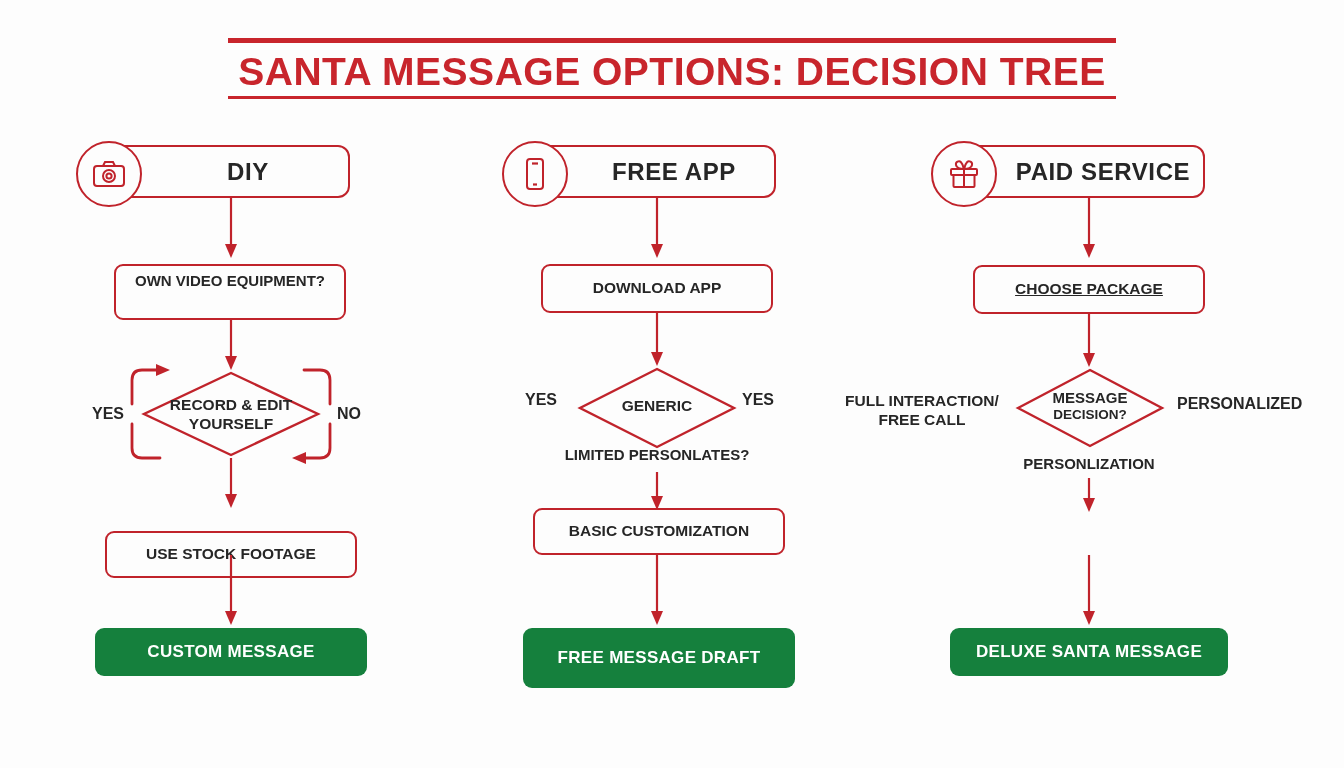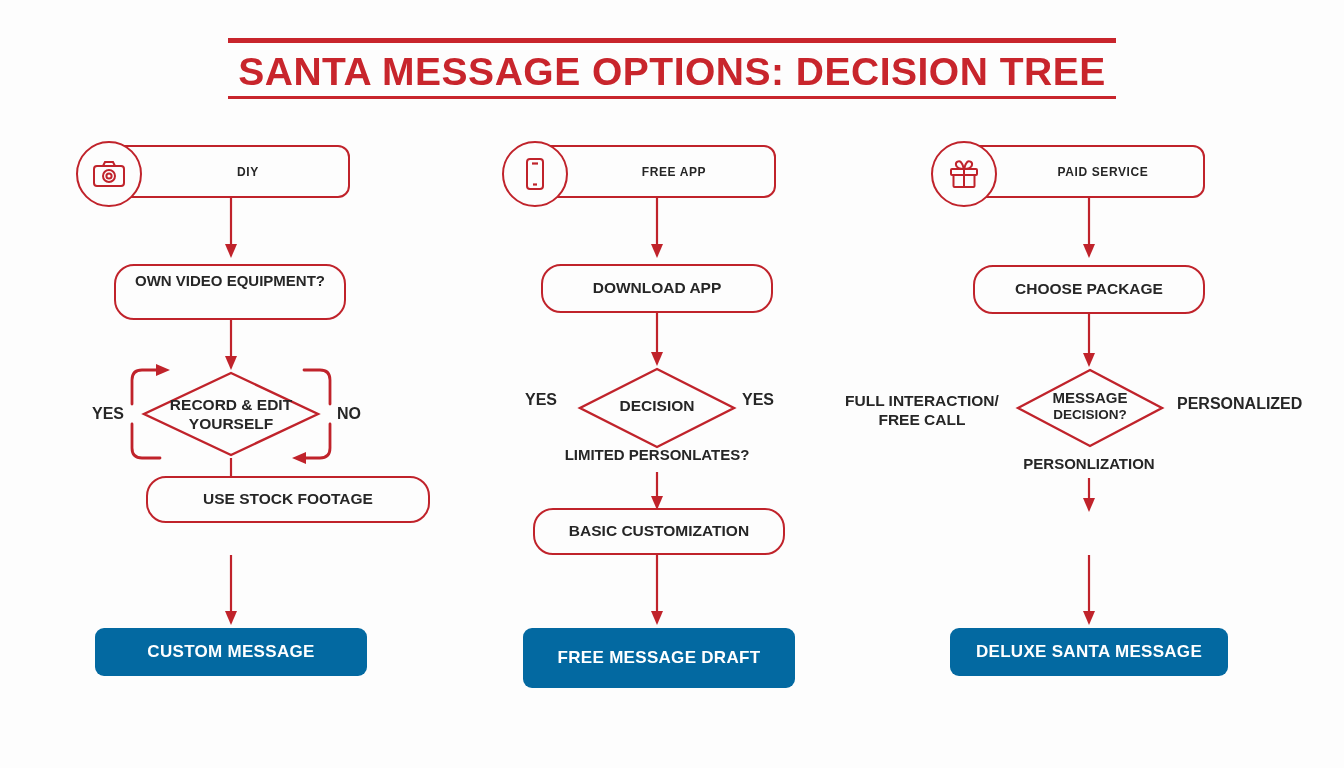--- a/index.html
+++ b/index.html
@@ -51,35 +51,35 @@
   .node {
     position: absolute;
     box-sizing: border-box;
     display: flex;
     align-items: center;
     justify-content: center;
     text-align: center;
   }
   .box-outline {
     border: 2px solid #c0232b;
-    border-radius: 20px;
+    border-radius: 9px;
     background: #fdfdfd;
     color: #262626;
     font-weight: bold;
   }
   .box-filled {
-    background: #0369a1;
+    background: #15803d;
     border-radius: 9px;
     color: #ffffff;
     font-weight: bold;
     letter-spacing: 0.3px;
     text-align: right;
   }
   .header-box {
-    font-size: 12px;
+    font-size: 24px;
     letter-spacing: 0.6px;
     border-radius: 12px;
   }
   .header-box .hdr-label { padding-left: 34px; }
 
   .icon-circle {
     position: absolute;
     width: 62px;
     height: 62px;
     border: 2px solid #c0232b;
@@ -198,21 +198,21 @@
   </div>
   <div class="edge-label" style="left:337px; top:404px;">NO</div>
 
   <div class="connector" style="left:221px; top:458px;">
     <svg width="20" height="52" viewBox="0 0 20 52">
       <line x1="10" y1="0" x2="10" y2="38" stroke="#c0232b" stroke-width="2.2"></line>
       <polygon points="10,50 4,36 16,36" fill="#c0232b"></polygon>
     </svg>
   </div>
 
-  <div class="node box-outline step-box" style="left:105px; top:476px; width:284px; height:47px;margin-left:41px;">
+  <div class="node box-outline step-box" style="left:105px; top:531px; width:252px; height:47px;">
     <span>USE STOCK FOOTAGE</span>
   </div>
 
   <div class="connector" style="left:221px; top:555px;">
     <svg width="20" height="72" viewBox="0 0 20 72">
       <line x1="10" y1="0" x2="10" y2="58" stroke="#c0232b" stroke-width="2.2"></line>
       <polygon points="10,70 4,56 16,56" fill="#c0232b"></polygon>
     </svg>
   </div>
 
@@ -246,21 +246,21 @@
     <svg width="20" height="55" viewBox="0 0 20 55">
       <line x1="10" y1="0" x2="10" y2="41" stroke="#c0232b" stroke-width="2.2"></line>
       <polygon points="10,53 4,39 16,39" fill="#c0232b"></polygon>
     </svg>
   </div>
 
   <div class="diamond-wrap" style="left:577px; top:366px; width:160px; height:84px;">
     <svg width="160" height="84" viewBox="0 0 160 84">
       <polygon points="80,3 157,42 80,81 3,42" fill="#fdfdfd" stroke="#c0232b" stroke-width="2.4"></polygon>
     </svg>
-    <div class="diamond-text" style="top:31px; font-size:15.5px;">DECISION</div>
+    <div class="diamond-text" style="top:31px; font-size:15.5px;">GENERIC</div>
   </div>
 
   <div class="edge-label" style="left:525px; top:390px;">YES</div>
   <div class="edge-label" style="left:742px; top:390px;">YES</div>
 
   <div class="overflow-text" style="left:527px; top:446px; width:260px;">LIMITED PERSONLATES?</div>
 
   <div class="connector" style="left:647px; top:472px;">
     <svg width="20" height="40" viewBox="0 0 20 40">
       <line x1="10" y1="0" x2="10" y2="26" stroke="#c0232b" stroke-width="2.2"></line>
@@ -296,21 +296,21 @@
     </svg>
   </div>
 
   <div class="connector" style="left:1079px; top:198px;">
     <svg width="20" height="62" viewBox="0 0 20 62">
       <line x1="10" y1="0" x2="10" y2="48" stroke="#c0232b" stroke-width="2.2"></line>
       <polygon points="10,60 4,46 16,46" fill="#c0232b"></polygon>
     </svg>
   </div>
 
-  <div class="node box-outline step-box" style="left:973px; top:265px; width:232px; height:49px;">
+  <div class="node box-outline step-box" style="left:973px; top:265px; width:232px; height:49px;text-decoration:underline;">
     <span>CHOOSE PACKAGE</span>
   </div>
 
   <div class="connector" style="left:1079px; top:314px;">
     <svg width="20" height="55" viewBox="0 0 20 55">
       <line x1="10" y1="0" x2="10" y2="41" stroke="#c0232b" stroke-width="2.2"></line>
       <polygon points="10,53 4,39 16,39" fill="#c0232b"></polygon>
     </svg>
   </div>
 

